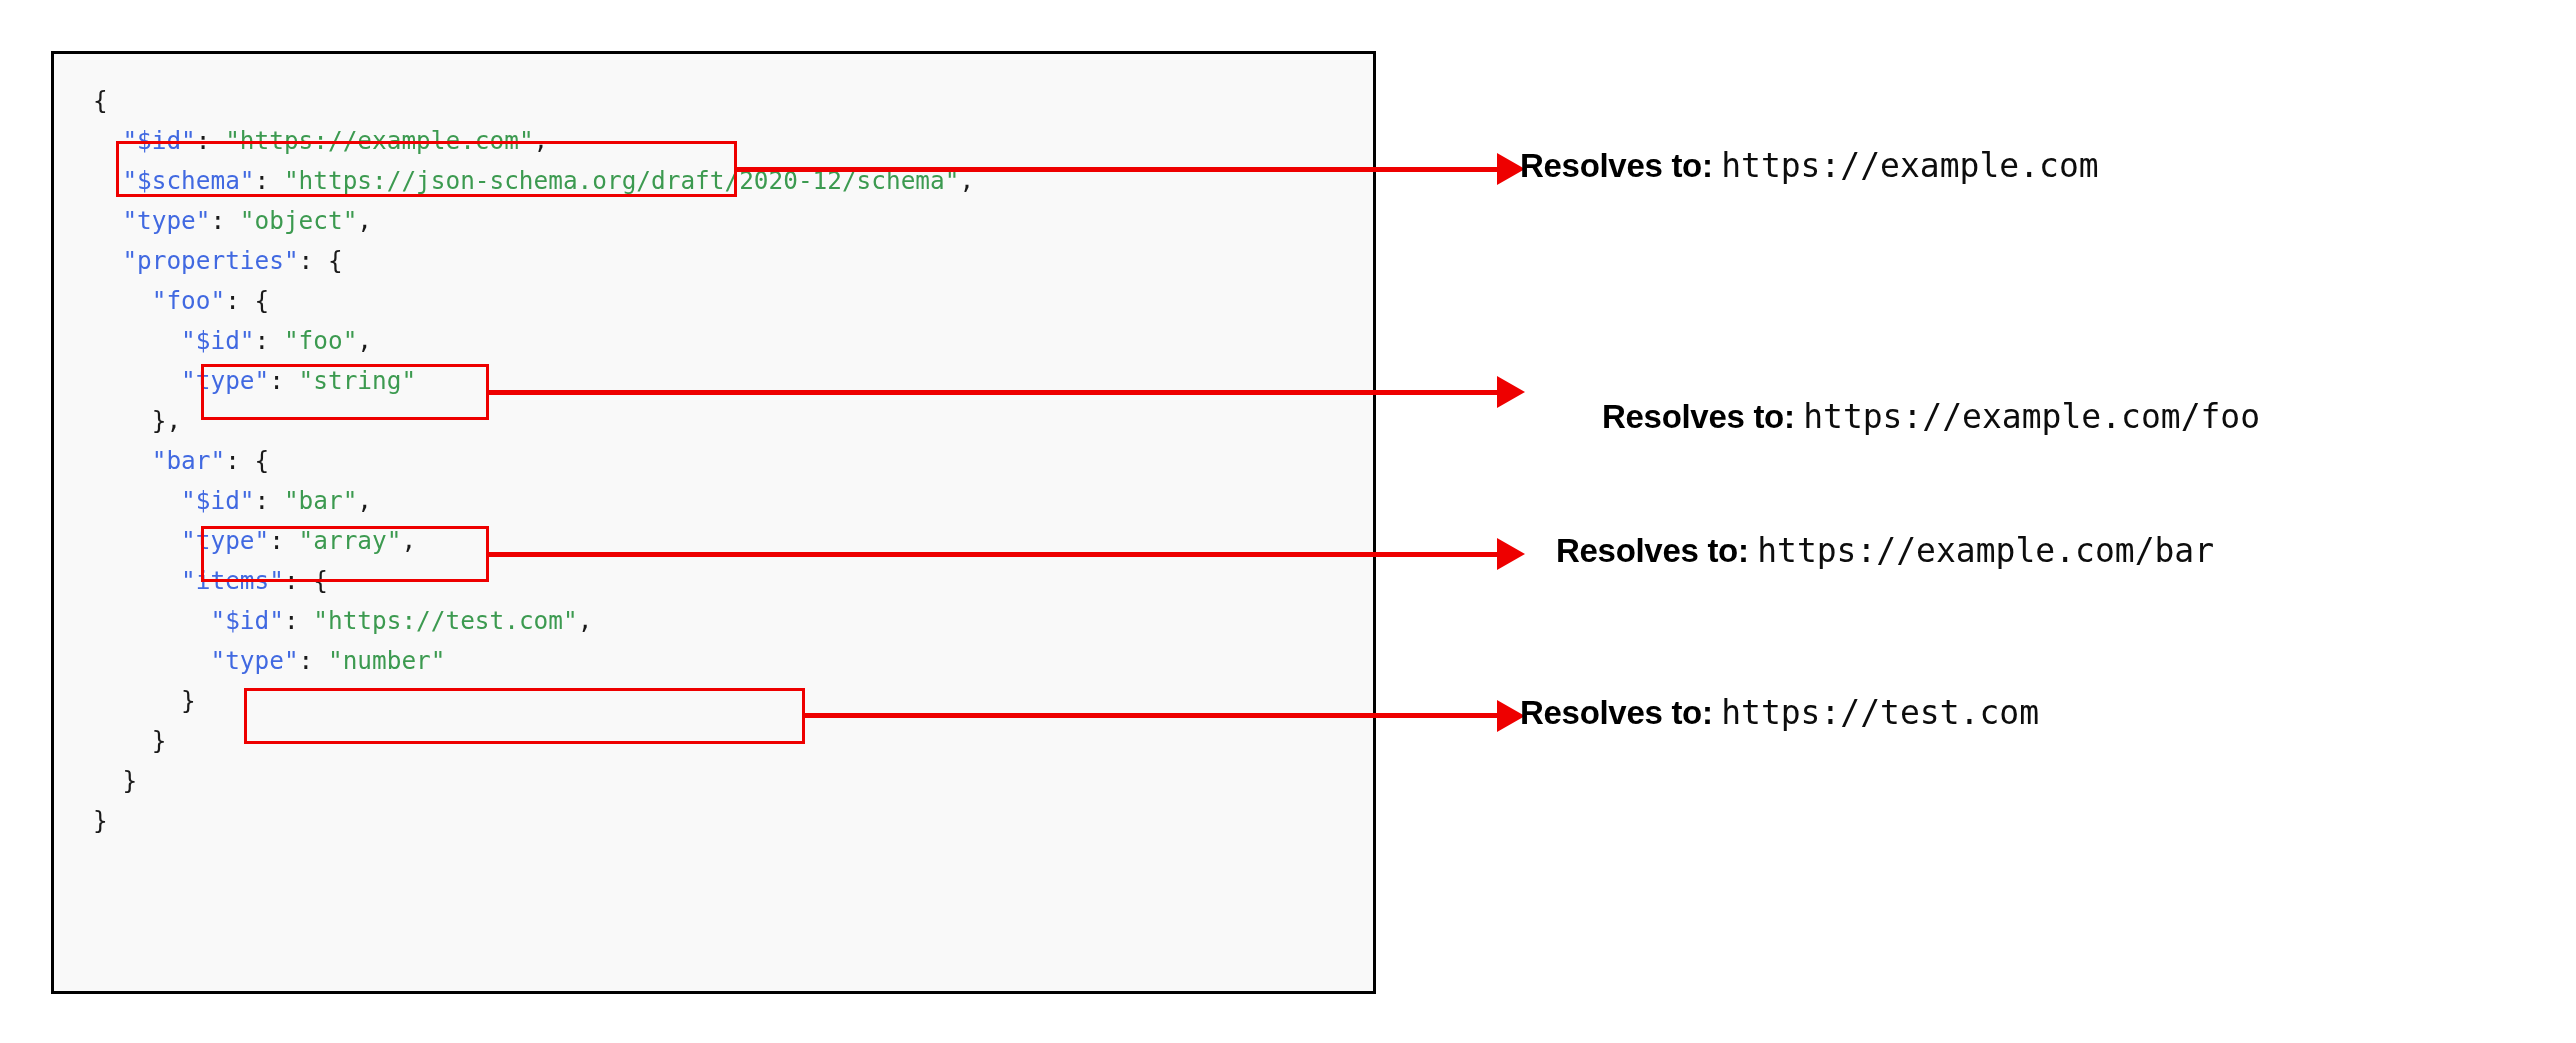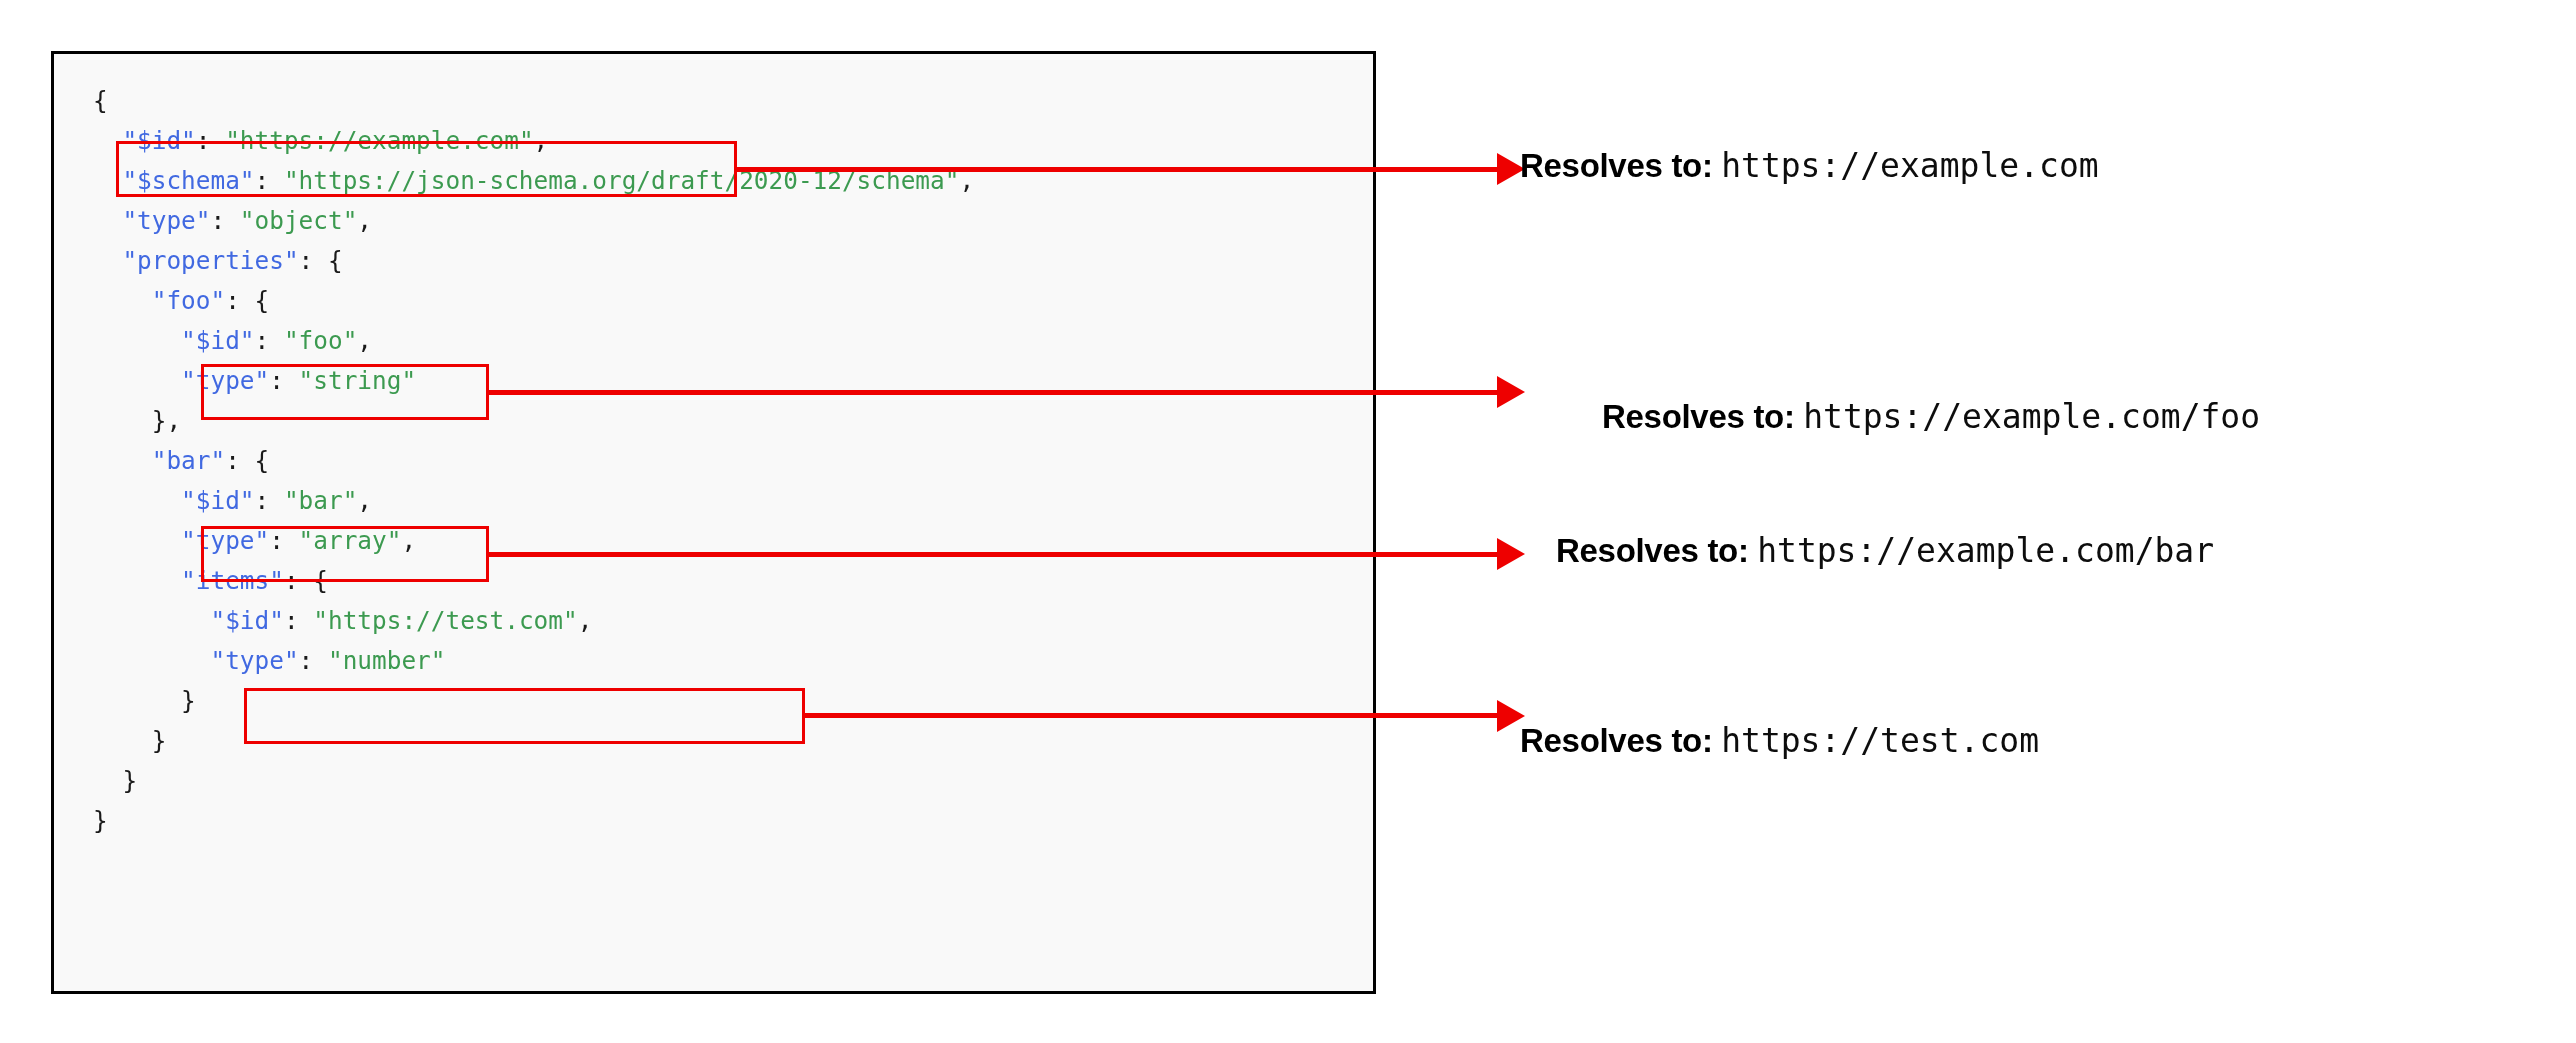--- a/index.html
+++ b/index.html
@@ -99,17 +99,17 @@
       <div class="lead" style="left: 489px; top: 552px; width: 1008px;"></div>
       <div class="arrowhead" style="left: 1497px; top: 538px;"></div>
       <div class="lead" style="left: 805px; top: 713px; width: 692px;"></div>
       <div class="arrowhead" style="left: 1497px; top: 700px;"></div>
     </div>
 
   <div id="annotation-layer">
       <div class="anno" style="left: 1520px; top: 149px; text-align: right;"><span class="lab">Resolves to:</span><span class="url">https://example.com</span></div>
       <div class="anno" style="left: 1602px; top: 373px; margin-top: 27px;"><span class="lab">Resolves to:</span><span class="url">https://example.com/foo</span></div>
       <div class="anno" style="left: 1520px; top: 534px; margin-left: 36px;"><span class="lab">Resolves to:</span><span class="url">https://example.com/bar</span></div>
-      <div class="anno" style="left: 1520px; top: 724px;"><span class="lab">Resolves to:</span><span class="url">https://test.com</span></div>
+      <div class="anno" style="left: 1520px; top: 696px;"><span class="lab">Resolves to:</span><span class="url">https://test.com</span></div>
     </div>
 
 </div>
 
 
 </body></html>

